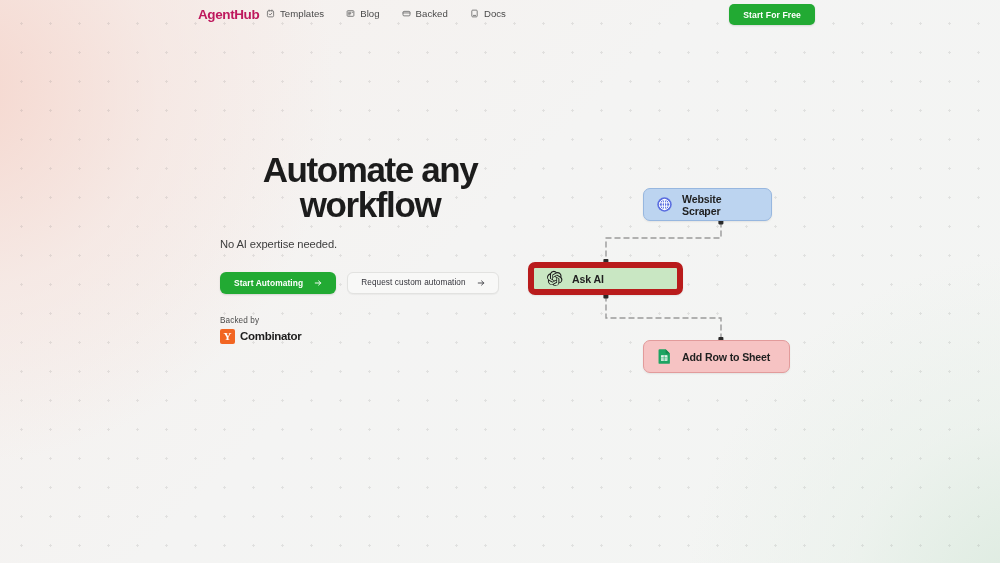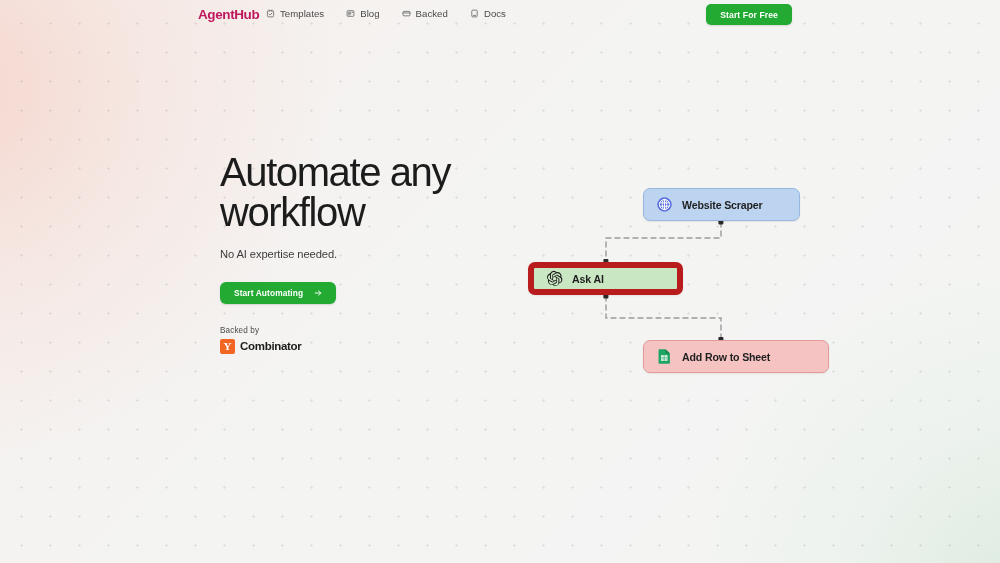--- a/index.html
+++ b/index.html
@@ -47,34 +47,34 @@
   }
   .nav-link {
     display: flex; align-items: center; gap: 5px;
     font-size: 9.6px; color: #4a4a4a; letter-spacing: 0.05px;
     cursor: pointer; white-space: nowrap;
   }
   .nav-ico { display: inline-flex; width: 9px; height: 9px; color: #6c6c6c; }
   .nav-ico svg { width: 100%; height: 100%; display: block; }
 
   #cta-nav {
-    position: absolute; right: 208px; top: 4px;
+    position: absolute; right: 185px; top: 4px;
     height: 21px; padding: 0 14px;
     display: flex; align-items: center; justify-content: center;
     background: #22aa33; color: #fff;
     font-size: 8.6px; font-weight: bold; letter-spacing: 0.1px;
     border: none; border-radius: 5px; cursor: pointer;
     box-shadow: 0 1px 2px rgba(0,0,0,0.12);
   }
 
   
   #hero { position: absolute; left: 220px; top: 152px; width: 300px; z-index: 20; }
   #headline {
-    font-size: 40px; line-height: 1.0; font-weight: normal;
-    letter-spacing: -1.4px; color: #1c1c1c;
+    font-size: 35px; line-height: 1.0; font-weight: bold;
+    letter-spacing: -1.4px; color: #1c1c1c; text-align: center;
   }
   #headline .ln { display: block; }
   #headline .accent { color: #27ae45; }
   #subhead {
     margin-top: 15px;
     font-size: 11.2px; line-height: 1.32; color: #3d3d3d;
     letter-spacing: -0.1px;
   }
   #subhead span { display: block; }
 
@@ -109,23 +109,23 @@
   #flow { position: absolute; left: 500px; top: 160px; width: 360px; height: 240px; z-index: 15; }
   #flow-svg { position: absolute; inset: 0; width: 100%; height: 100%; overflow: visible; }
 
   .node {
     position: absolute; display: flex; align-items: center; gap: 9px;
     height: 33px; padding: 0 12px; border-radius: 7px;
     font-size: 10.6px; font-weight: bold; color: #1f1f1f;
     letter-spacing: -0.15px; cursor: pointer;
     box-shadow: 0 1px 2px rgba(0,0,0,0.07);
   }
-  #node-scraper { left: 143px; top: 28px; width: 157px; background: #bcd4f0; border: 1px solid #97b7df; }
+  #node-scraper { left: 143px; top: 28px; width: 129px; background: #bcd4f0; border: 1px solid #97b7df; }
   #node-askai   { left: 28px;  top: 102px; width: 155px; background: #c9e7c3; border: 6px solid #b91c1c; }
-  #node-sheet   { left: 143px; top: 180px; width: 186px; background: #f6c3c3; border: 1px solid #e29b9b; }
+  #node-sheet   { left: 143px; top: 180px; width: 147px; background: #f6c3c3; border: 1px solid #e29b9b; }
 
   .node-ico { width: 17px; height: 17px; display: inline-flex; flex: 0 0 auto; }
   .node-ico svg { width: 100%; height: 100%; display: block; }
 
   .port { fill: #2b2b2b; }
 </style>
 </head>
 <body>
 
 <div id="bg-tints"></div>
@@ -197,20 +197,28 @@
 
     <button class="btn" id="btn-primary">
       <span>Start Automating</span>
       <span class="arrow">
         <svg viewBox="0 0 16 16" fill="none" stroke="currentColor" stroke-width="1.9" stroke-linecap="round" stroke-linejoin="round">
           <path d="M2.5 8h11M9.2 3.8 13.5 8l-4.3 4.2"></path>
         </svg>
       </span>
     </button>
 
+    <button class="btn" id="btn-secondary">
+      <span>Request custom automation</span>
+      <span class="arrow">
+        <svg viewBox="0 0 16 16" fill="none" stroke="currentColor" stroke-width="1.7" stroke-linecap="round" stroke-linejoin="round">
+          <path d="M2.5 8h11M9.2 3.8 13.5 8l-4.3 4.2"></path>
+        </svg>
+      </span>
+    </button>
 
   </div>
 
   <div id="backed">
     <div id="backed-label">Backed by</div>
     <div id="yc-row">
       <span id="yc-mark">Y</span>
       <span id="yc-name">Combinator</span>
     </div>
   </div>

